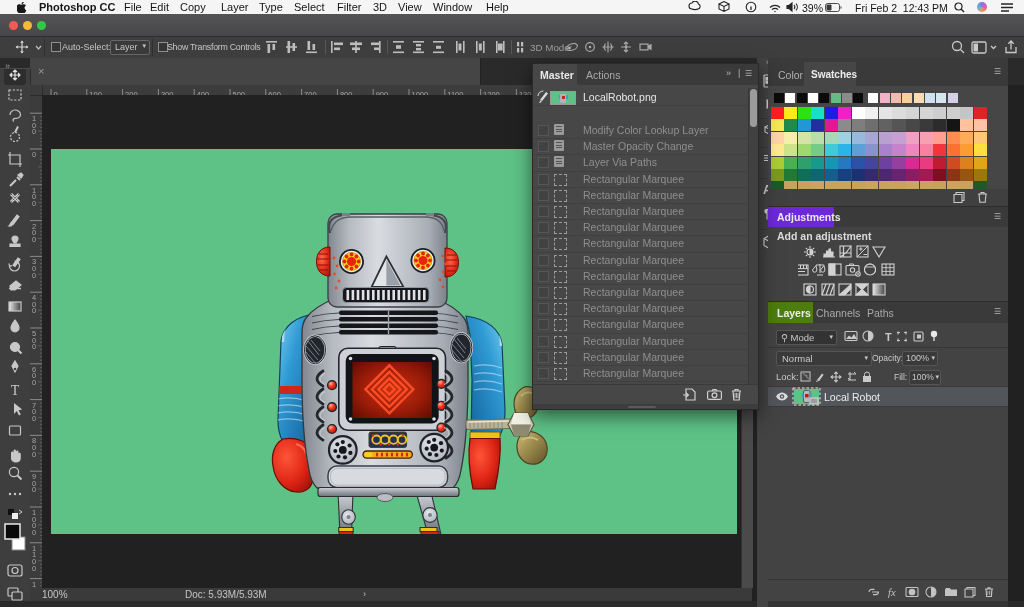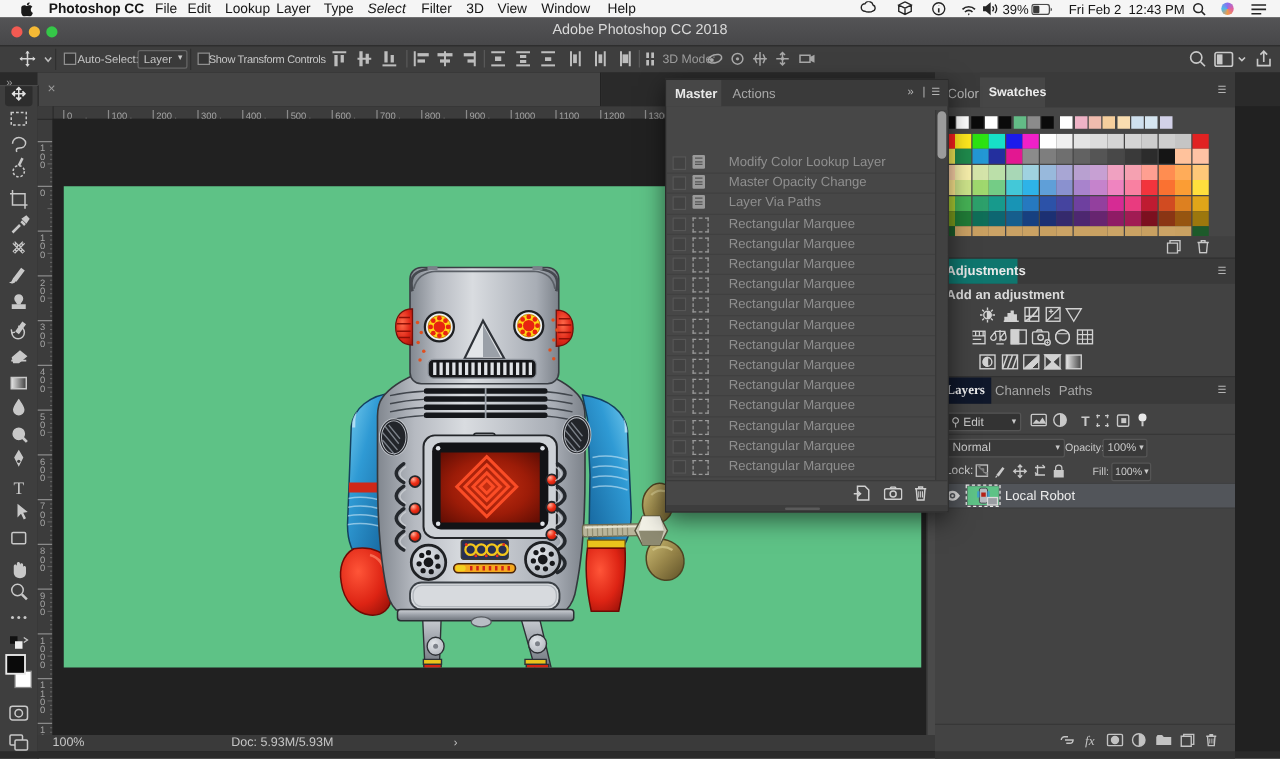--- a/index.html
+++ b/index.html
@@ -11,24 +11,24 @@
 <div id="page">
 
 <div class="abs" style="left:0;top:0;width:1024px;height:14px;background:#f5f5f5;color:#151515;font-size:11px;">
   <svg class="abs" style="left:17px;top:2px;" width="10" height="11" viewBox="0 0 10 11">
         <path d="M7.6 5.7c0-1.5 1.2-2.2 1.3-2.3-.7-1-1.8-1.2-2.2-1.2-.9-.1-1.8.6-2.3.6-.5 0-1.2-.6-2-.6-1 0-2 .6-2.5 1.5-1.1 1.9-.3 4.7.8 6.2.5.8 1.1 1.6 1.9 1.6.8 0 1.1-.5 2-.5s1.2.5 2 .5c.8 0 1.4-.8 1.9-1.5.6-.9.8-1.7.8-1.8 0 0-1.6-.6-1.7-2.5z" fill="#1a1a1a"></path>
         <path d="M6.2 1.3c.4-.5.7-1.2.6-1.8-.6 0-1.3.4-1.7.9-.4.4-.7 1.1-.6 1.8.7 0 1.3-.4 1.7-.9z" fill="#1a1a1a"></path>
       </svg>
   <span class="abs" style="left:39px;top:1px;font-weight:bold;">Photoshop CC</span>
   <span class="abs" style="left:124px;top:1px;">File</span>
   <span class="abs" style="left:150px;top:1px;">Edit</span>
-  <span class="abs" style="left:180px;top:1px;">Lookup</span>
+  <span class="abs" style="left:180px;top:1px;">Copy</span>
   <span class="abs" style="left:221px;top:1px;">Layer</span>
   <span class="abs" style="left:259px;top:1px;">Type</span>
-  <span class="abs" style="left:294px;top:1px;font-style:italic;">Select</span>
+  <span class="abs" style="left:294px;top:1px;">Select</span>
   <span class="abs" style="left:337px;top:1px;">Filter</span>
   <span class="abs" style="left:373px;top:1px;">3D</span>
   <span class="abs" style="left:398px;top:1px;">View</span>
   <span class="abs" style="left:433px;top:1px;">Window</span>
   <span class="abs" style="left:486px;top:1px;">Help</span>
 
   <svg class="abs" style="left:688px;top:1px;" width="120" height="12" viewBox="0 0 120 12">
     <g stroke="#242424" stroke-width="1.1" fill="none">
       <path d="M4 8a3 3 0 010-6 3.4 3.4 0 016.4 1A2.6 2.6 0 0110 8c-1 .8-5 .8-6 0z"></path>
       <path d="M31 3l5-2.5L41 3l-5 2.5zM31 3v5l5 2.5 5-2.5V3M36 5.5v5"></path>
@@ -55,21 +55,20 @@
         <g stroke="#242424" stroke-width="1.3">
           <path d="M0 1h12M0 4.5h12M0 8h8"></path>
         </g>
       </svg>
 </div>
 
 <div class="abs" style="left:0;top:14px;width:1024px;height:22px;background:linear-gradient(#545456,#474749);border-bottom:1px solid #2e2e2e;">
   <span class="abs" style="left:9px;top:7px;width:9px;height:9px;border-radius:50%;background:#f25a52;"></span>
   <span class="abs" style="left:23px;top:7px;width:9px;height:9px;border-radius:50%;background:#f5b935;"></span>
   <span class="abs" style="left:37px;top:7px;width:9px;height:9px;border-radius:50%;background:#35c748;"></span>
-  <span class="abs" style="left:0;top:4px;width:1024px;text-align:center;color:#d9d9d9;font-size:11.5px;">Adobe Photoshop CC 2018</span>
 </div>
 
 <div id="optbar" class="abs" style="left:0;top:37px;width:1024px;height:21px;background:#3e3e3e;border-bottom:1px solid #282828;color:#c6c6c6;font-size:9.5px;">
   <svg class="abs" style="left:14px;top:2px;" width="30" height="17" viewBox="0 0 30 17">
     <g stroke="#d6d6d6" stroke-width="1.2" fill="#d6d6d6">
       <path d="M8 2v12M2 8h12" fill="none"></path>
       <path d="M6.2 3.8L8 1.6l1.8 2.2zM6.2 12.2L8 14.4l1.8-2.2zM3.8 6.2L1.6 8l2.2 1.8zM12.2 6.2L14.4 8l-2.2 1.8z" stroke="none"></path>
       <path d="M22 7l2.5 3L27 7" fill="none" stroke="#bdbdbd"></path>
     </g>
   </svg>
@@ -1049,21 +1048,21 @@
   <span class="abs" style="left:7px;top:149px;font-size:12px;font-weight:bold;">¶</span>
   <div class="abs" style="left:3px;top:171px;width:21px;border-top:1px solid #383838;"></div>
   <svg class="abs" style="left:6px;top:176px;" width="15" height="16" viewBox="0 0 15 16">
         <g stroke="#cfcfcf" stroke-width="1.2" fill="none">
           <path d="M7.5 1L14 4.5v7L7.5 15 1 11.5v-7z"></path>
           <path d="M1 4.5l6.5 3.5L14 4.5M7.5 8v7"></path>
         </g>
       </svg>
 </div>
 
-<div id="rightdock" class="abs" style="left:748px;top:58px;width:240px;height:549px;background:#464646;">
+<div id="rightdock" class="abs" style="left:768px;top:58px;width:240px;height:549px;background:#464646;">
 
   <div class="abs" style="left:0;top:0;width:240px;height:148px;">
     <div class="abs" style="left:0;top:0;width:240px;height:28px;background:#3a3a3a;">
       <span class="abs" style="left:10px;top:11px;color:#b0b0b0;font-size:10.5px;">Color</span>
       <div class="abs" style="left:36px;top:4px;width:52px;height:24px;background:#464646;">
             <span class="abs" style="left:7px;top:7px;color:#ececec;font-size:10px;font-weight:bold;">Swatches</span>
           </div>
       <span class="abs" style="left:226px;top:9px;color:#b5b5b5;font-size:8px;">☰</span>
     </div>
     <div id="recentsw" class="abs" style="left:6px;top:35px;width:230px;height:10px;">
@@ -1205,21 +1204,21 @@
             </g>
           </svg>
       <svg class="abs" style="left:209px;top:2px;" width="11" height="12" viewBox="0 0 11 12">
             <path d="M1 3h9M4 3V1.5h3V3M2 3l.8 8.2h5.4L9 3" fill="none" stroke="#c9c9c9" stroke-width="1.1"></path>
           </svg>
     </div>
   </div>
 
   <div class="abs" style="left:0;top:148px;width:240px;height:95px;background:#424242;border-top:1px solid #2d2d2d;">
     <div class="abs" style="left:0;top:0;width:240px;height:20px;background:#3a3a3a;">
-      <div class="abs" style="left:0;top:0;width:66px;height:20px;background:#0f766e;">
+      <div class="abs" style="left:0;top:0;width:66px;height:20px;background:#6d28d9;">
             <span class="abs" style="left:9px;top:4px;color:#e9e9e9;font-size:10.5px;font-weight:bold;">Adjustments</span>
           </div>
       <span class="abs" style="left:226px;top:5px;color:#b5b5b5;font-size:8px;">☰</span>
     </div>
     <span class="abs" style="left:9px;top:23px;color:#dadada;font-size:10.5px;font-weight:bold;">Add an adjustment</span>
     <svg class="abs" style="left:30px;top:38px;" width="190" height="56" viewBox="0 0 190 56">
       <g stroke="#d2d2d2" stroke-width="1.1" fill="none">
 
         <g transform="translate(6,0)">
               <circle cx="6" cy="7" r="3"></circle>
@@ -1293,31 +1292,31 @@
             <linearGradient id="adjgrad" x1="0" y1="0" x2="1" y2="0">
               <stop offset="0" stop-color="#e8e8e8"></stop>
               <stop offset="1" stop-color="#454545"></stop>
             </linearGradient>
           </defs>
     </svg>
   </div>
 
   <div class="abs" style="left:0;top:243px;width:240px;height:306px;background:#434343;border-top:1px solid #2d2d2d;">
     <div class="abs" style="left:0;top:0;width:240px;height:21px;background:#3a3a3a;">
-      <div class="abs" style="left:0;top:0;width:45px;height:21px;background:#0f172a;font-family:Liberation Serif, serif;">
+      <div class="abs" style="left:0;top:0;width:45px;height:21px;background:#4d7c0f;">
             <span class="abs" style="left:9px;top:5px;color:#ececec;font-size:10.5px;font-weight:bold;">Layers</span>
           </div>
       <span class="abs" style="left:48px;top:5px;color:#a8a8a8;font-size:10.5px;">Channels</span>
       <span class="abs" style="left:99px;top:5px;color:#a8a8a8;font-size:10.5px;">Paths</span>
       <span class="abs" style="left:226px;top:5px;color:#b5b5b5;font-size:8px;">☰</span>
     </div>
 
     <div class="abs" style="left:0;top:24px;width:240px;height:21px;border-bottom:1px solid #373737;color:#c9c9c9;">
       <span class="abs" style="left:8px;top:4px;width:59px;height:13px;background:#333;border:1px solid #555;border-radius:2px;">
-        <span class="abs" style="left:4px;top:1px;font-size:9.5px;">⚲ Edit</span>
+        <span class="abs" style="left:4px;top:1px;font-size:9.5px;">⚲ Mode</span>
             <span class="abs" style="right:3px;top:2px;font-size:7px;">▾</span>
       </span>
       <svg class="abs" style="left:76px;top:4px;" width="100" height="13" viewBox="0 0 100 13">
         <g stroke="#c9c9c9" stroke-width="1.1" fill="none">
           <rect x="1" y="1.5" width="12" height="9" rx="1"></rect>
               <path d="M2 9l3-3.5 2.5 2L10 4l3 5" fill="#c9c9c9" stroke="none"></path>
           <circle cx="24" cy="6" r="5"></circle>
               <path d="M24 1a5 5 0 010 10z" fill="#c9c9c9" stroke="none"></path>
           <text x="41" y="10.5" font-size="11" font-weight="bold" fill="#c9c9c9" stroke="none" font-family="Liberation Sans">T</text>
           <path d="M53 2.5h3M60 2.5h3M53 10.5h3M60 10.5h3M54 1.5v3M62 1.5v3M54 8.5v3M62 8.5v3"></path>
@@ -1411,20 +1410,34 @@
           <span class="abs" style="left:7px;top:5px;color:#e8e8e8;font-size:10.5px;font-weight:bold;">Master</span>
         </div>
     <span class="abs" style="left:53px;top:5px;color:#a8a8a8;font-size:10.5px;">Actions</span>
     <span class="abs" style="left:193px;top:4px;color:#b5b5b5;font-size:9px;">»</span>
     <span class="abs" style="left:205px;top:4px;color:#b5b5b5;font-size:9px;">|</span>
     <span class="abs" style="left:212px;top:5px;color:#b5b5b5;font-size:8px;">☰</span>
   </div>
 
   <div class="abs" style="left:0;top:24px;width:225px;height:296px;font-size:10.5px;">
 
+    <div class="abs" style="left:0;top:0px;width:225px;height:17px;border-bottom:1px solid #404040;">
+      <svg class="abs" style="left:4px;top:2px;" width="13" height="13" viewBox="0 0 13 13">
+            <path d="M3 10L9 2l2 1.6L5 11z" fill="#dcdcdc"></path>
+            <path d="M3.5 10.5c-.8.9-.7 1.9-1.7 2.3 1.2.4 2.5-.2 3-1.2z" fill="#dcdcdc"></path>
+            <path d="M1 6c0-2.8 2.4-5 5.4-5" stroke="#dcdcdc" fill="none" stroke-width="1"></path>
+          </svg>
+      <span class="abs" style="left:17px;top:3px;width:24px;height:12px;background:#5ec286;border:1px solid #9a9a9a;">
+            <span class="abs" style="left:9px;top:1.5px;width:6px;height:9px;background:#b0b4ba;border-radius:1px;"></span>
+            <span class="abs" style="left:10.5px;top:4px;width:3px;height:3px;background:#c0281a;"></span>
+            <span class="abs" style="left:7.5px;top:3px;width:1.5px;height:4px;background:#3f9ecc;"></span>
+            <span class="abs" style="left:15px;top:3px;width:1.5px;height:4px;background:#3f9ecc;"></span>
+          </span>
+      <span class="abs" style="left:50px;top:3px;color:#e6e6e6;">LocalRobot.png</span>
+    </div>
 
 
     <div id="dimrows">
           <div class="abs" style="left:0;top:34px;width:225px;height:16.2px;border-bottom:1px solid #404040;">
             <span class="abs" style="left:5px;top:3px;width:9px;height:9px;border:1px solid #565656;background:#424242;"></span>
             <span class="abs" style="left:21px;top:2px;width:10px;height:11px;background:#9a9a9a;border-radius:1px;">
               <span class="abs" style="left:2px;top:2px;width:6px;height:1px;background:#555;"></span>
               <span class="abs" style="left:2px;top:4.5px;width:6px;height:1px;background:#555;"></span>
               <span class="abs" style="left:2px;top:7px;width:6px;height:1px;background:#555;"></span>
             </span>

